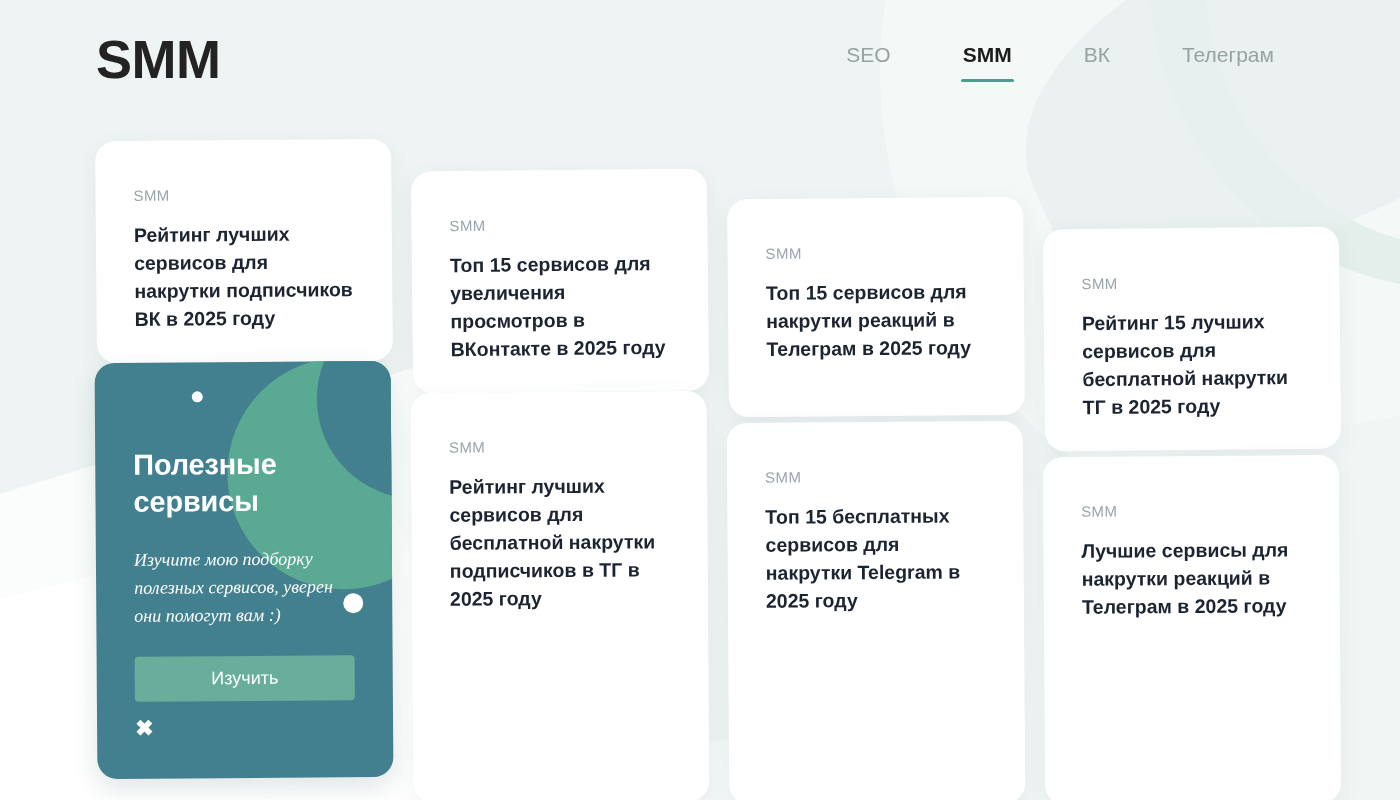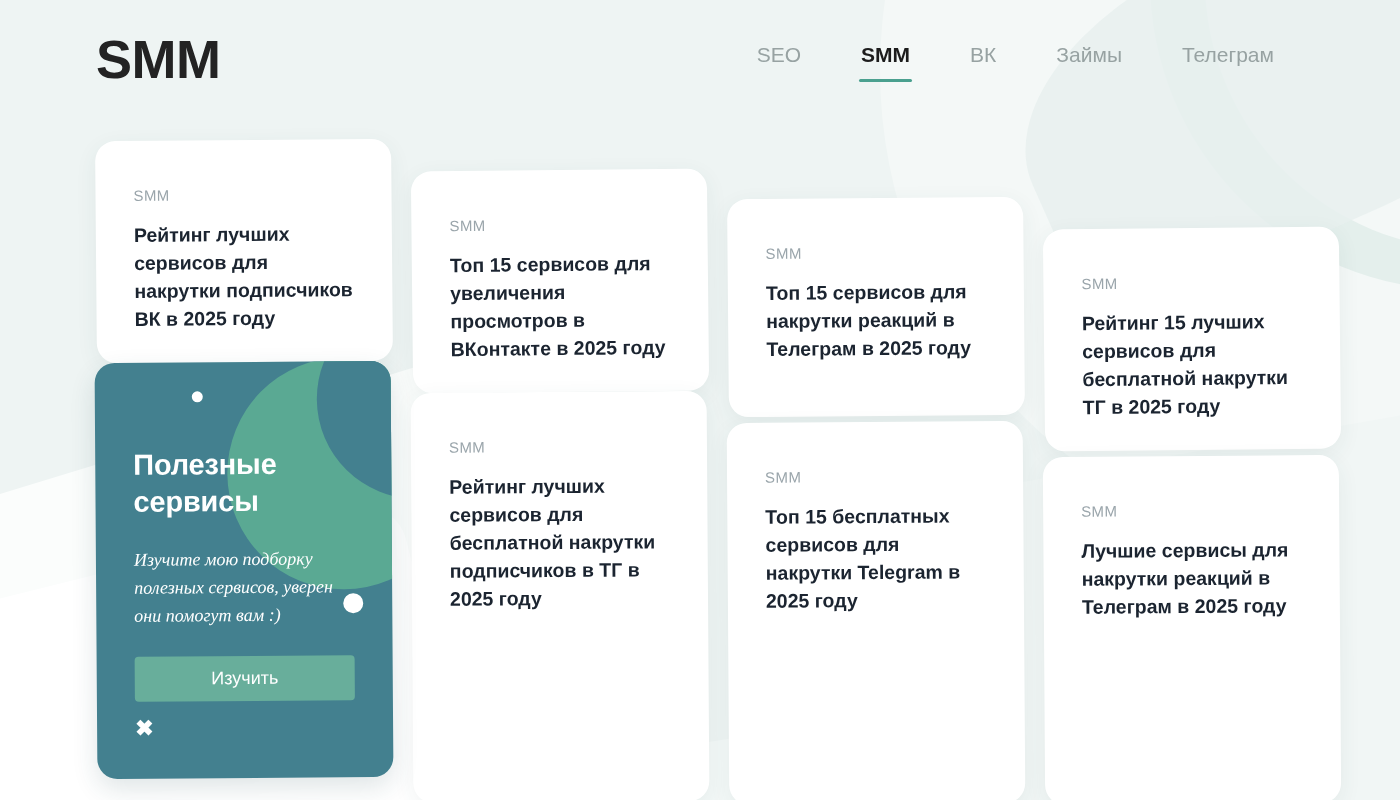--- a/index.html
+++ b/index.html
@@ -117,21 +117,21 @@
   .logo {
     font-size: 54px;
     font-weight: 700;
     letter-spacing: -0.5px;
     color: #232323;
     line-height: 1;
   }
   .nav {
     display: flex;
     align-items: flex-start;
-    gap: 0;
+    gap: 12px;
   }
   .nav-item {
     position: relative;
     font-size: 21px;
     color: #97a2a2;
     padding: 6px 30px 14px 30px;
     cursor: pointer;
     white-space: nowrap;
     line-height: 1.2;
   }
@@ -303,23 +303,20 @@
       <span>SEO</span>
     </div>
     <div class="nav-item active">
       <span>SMM</span>
       <span class="nav-underline"></span>
     </div>
     <div class="nav-item">
       <span>ВК</span>
     </div>
     <div class="nav-item">
-      <span>Займы</span>
-    </div>
-    <div class="nav-item">
       <span>Телеграм</span>
     </div>
   </nav>
 </header>
 
 <main class="board">
 
   <article class="card c1">
     <div class="card-tag">SMM</div>
     <div class="card-title">Рейтинг лучших сервисов для накрутки подписчиков ВК в 2025 году</div>

